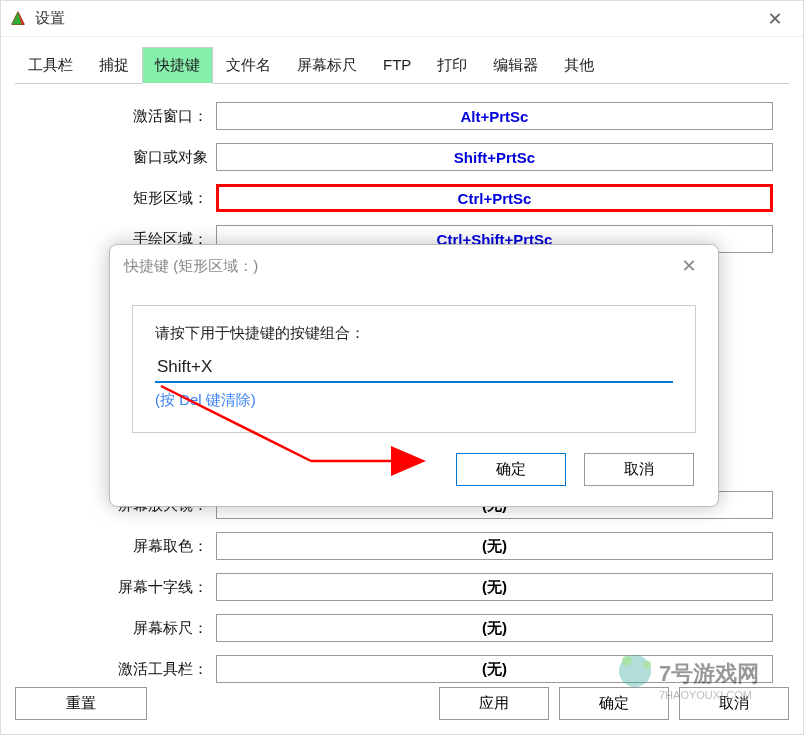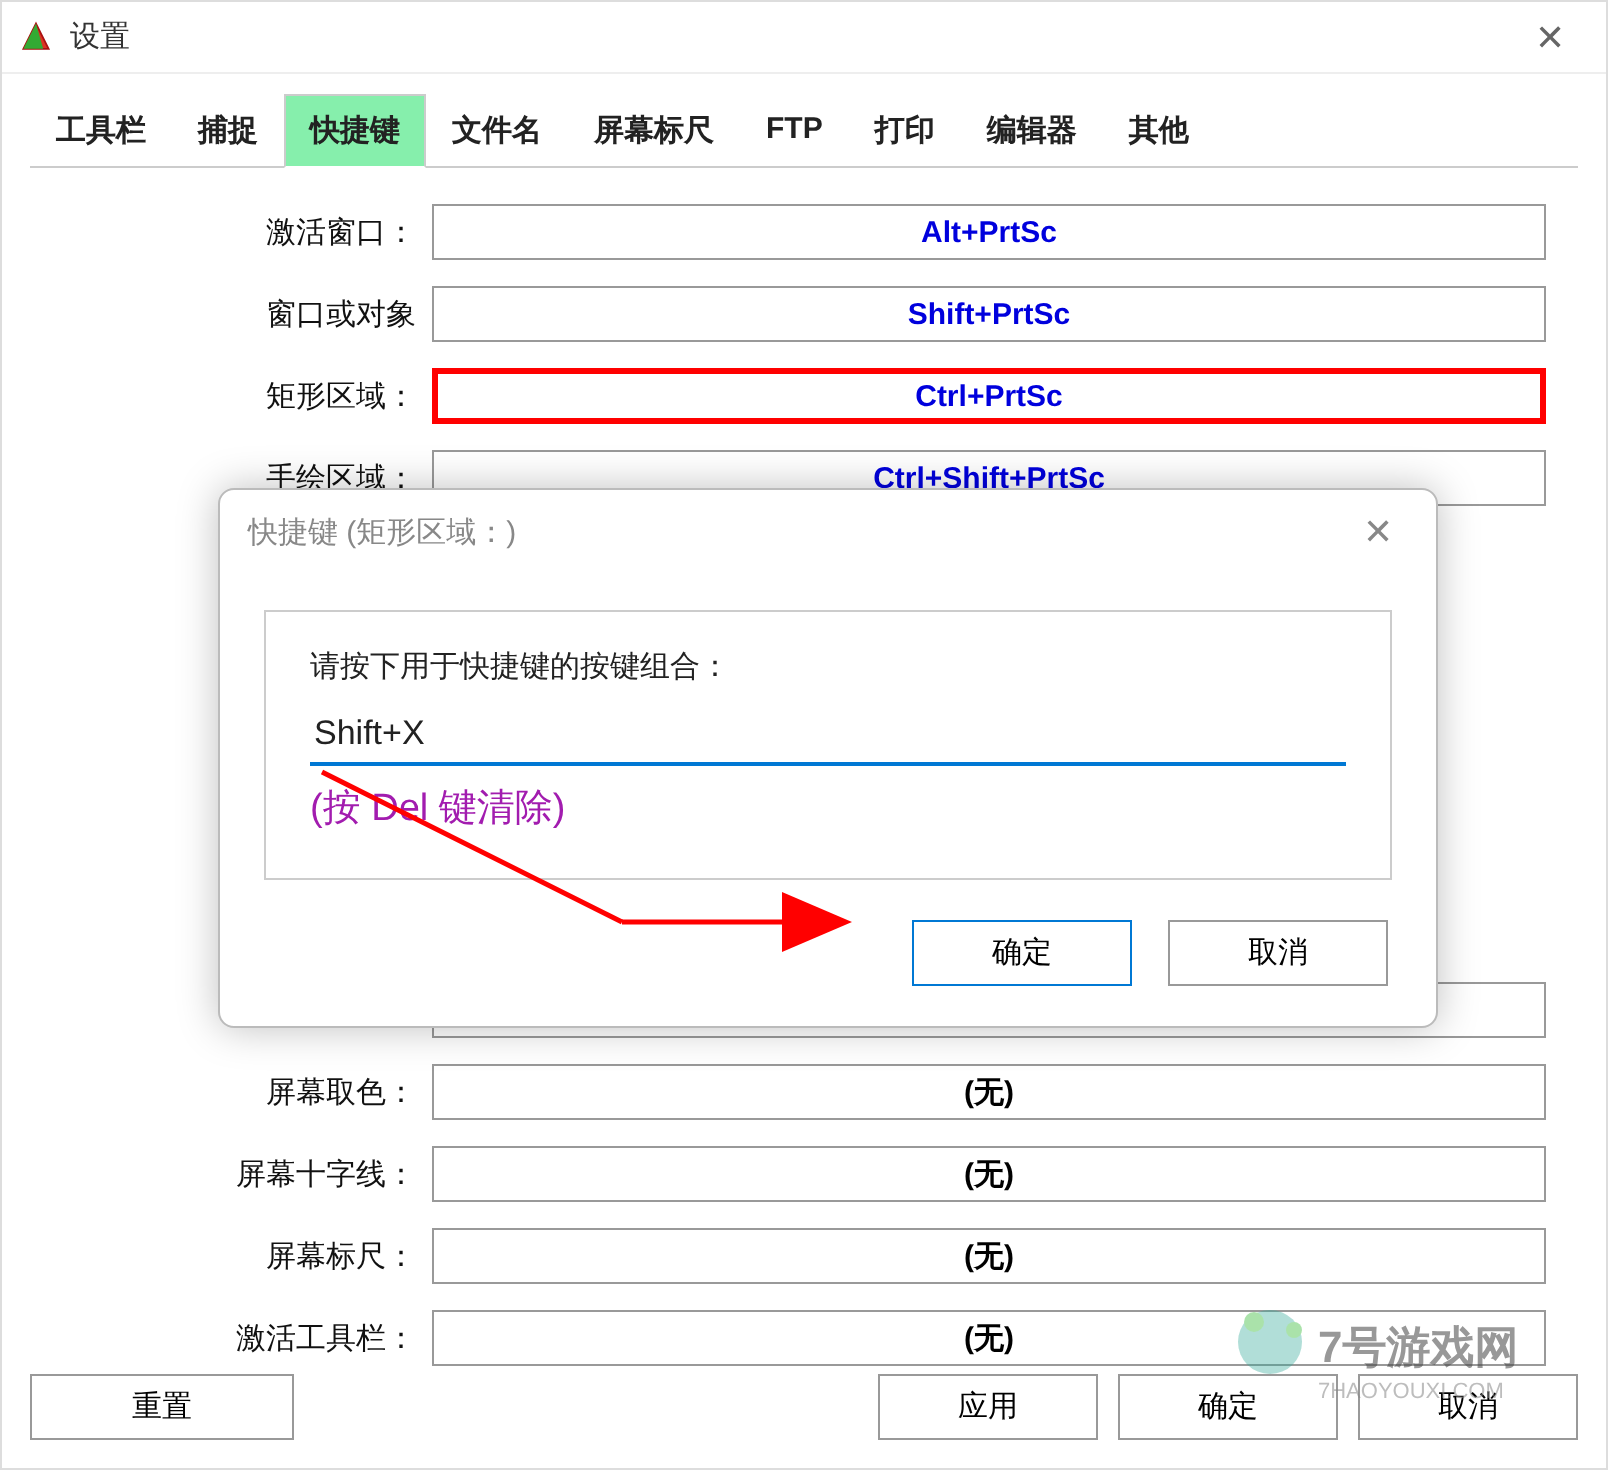--- a/index.html
+++ b/index.html
@@ -40,21 +40,20 @@
   width: 40px;
   text-align: center;
   font-size: 18px;
   color: #666;
   cursor: pointer;
 }
 .tabs {
   display: flex;
   padding: 10px 14px 0 14px;
   gap: 0;
-  font-weight: bold;
 }
 .tab {
   padding: 8px 12px;
   font-size: 15px;
   color: #222;
   cursor: pointer;
   border: 1px solid transparent;
   border-bottom: none;
 }
 .tab.active {
@@ -160,22 +159,22 @@
   width: 100%;
   border: none;
   border-bottom: 2px solid #0078d4;
   font-size: 17px;
   padding: 4px 2px;
   color: #222;
   outline: none;
   margin-bottom: 8px;
 }
 .modal-hint {
-  font-size: 19px;
-  color: #a21caf;
+  font-size: 15px;
+  color: #3b82f6;
 }
 .modal-buttons {
   display: flex;
   justify-content: flex-end;
   gap: 18px;
   padding: 0 24px 20px 0;
 }
 .modal-btn {
   width: 110px;
   padding: 6px 0;

